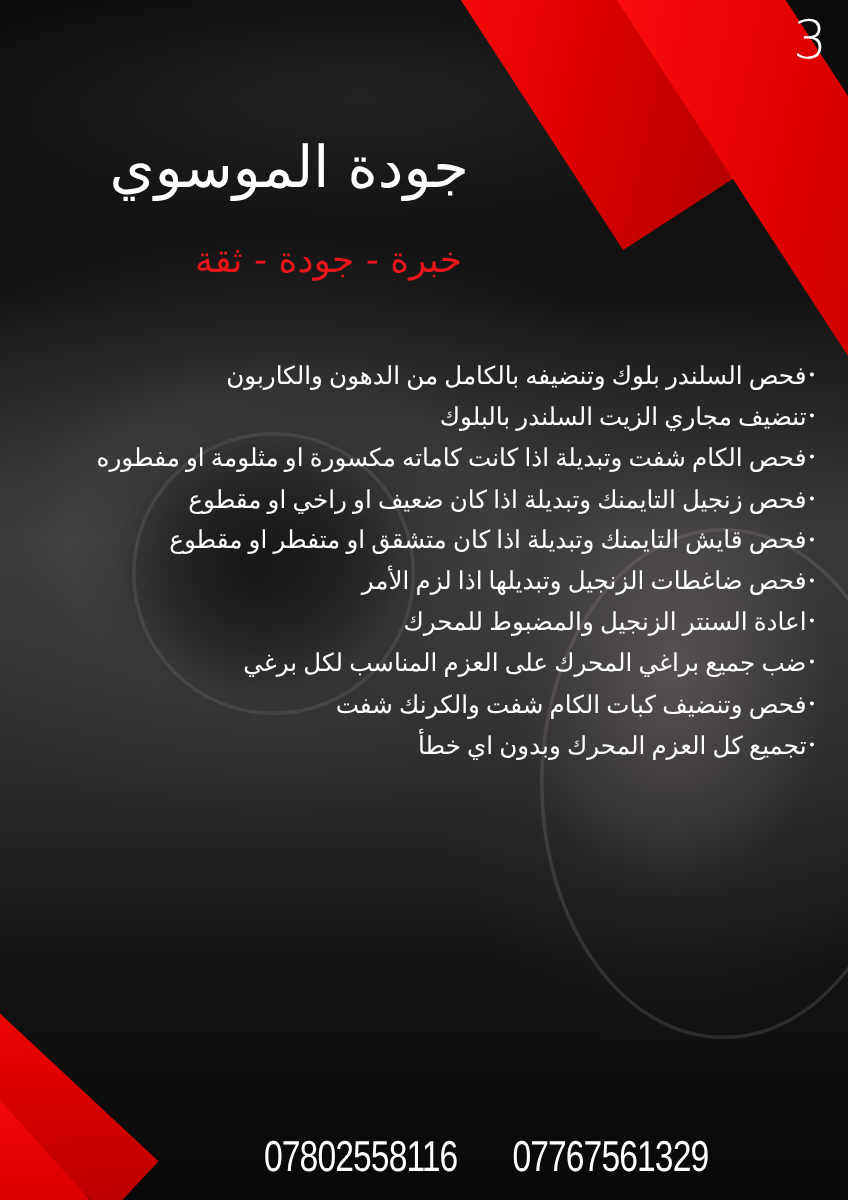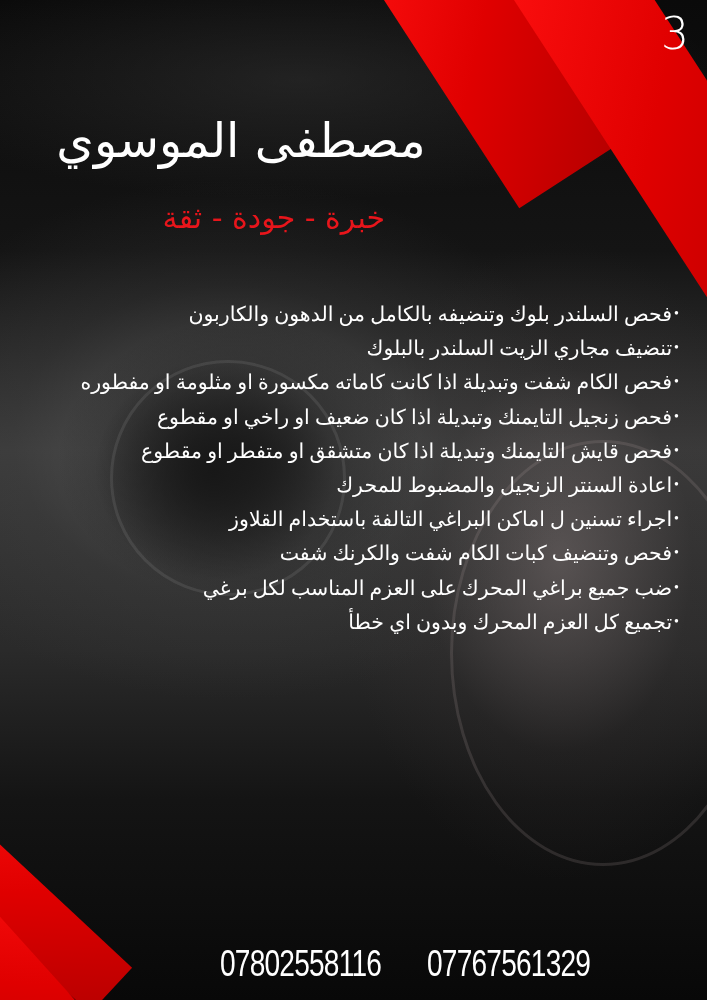--- a/index.html
+++ b/index.html
@@ -64,34 +64,34 @@
   <div class="wheel-arc" style="left:450px; top:440px; width:300px; height:420px; border-color:rgba(180,160,160,0.18);"></div>
 
   <div class="stripe" style="left:345px; top:-60px; width:110px; height:320px; transform: rotate(-33deg); transform-origin: top left;"></div>
   <div class="stripe" style="left:488px; top:-40px; width:118px; height:440px; transform: rotate(-33deg); transform-origin: top left;"></div>
 
   <div class="stripe" style="left:-80px; top:770px; width:290px; height:62px; transform: rotate(43deg); transform-origin: top left;"></div>
   <div class="stripe" style="left:-60px; top:850px; width:290px; height:72px; transform: rotate(48deg); transform-origin: top left;"></div>
 
   <div class="page-number">3</div>
 
-  <div class="title">مصطفى الموسوي</div>
+  <div class="title">جودة الموسوي</div>
 
   <div class="tagline">خبرة - جودة - ثقة</div>
 
   <ul class="services">
     <li><span class="bullet">•</span><span>فحص السلندر بلوك وتنضيفه بالكامل من الدهون والكاربون</span></li>
     <li><span class="bullet">•</span><span>تنضيف مجاري الزيت السلندر بالبلوك</span></li>
     <li class="justify"><span class="bullet">•</span><span>فحص الكام شفت وتبديلة اذا كانت كاماته مكسورة او مثلومة او مفطوره</span></li>
     <li class="justify"><span class="bullet">•</span><span>فحص زنجيل التايمنك وتبديلة اذا كان ضعيف او راخي او مقطوع</span></li>
     <li class="justify"><span class="bullet">•</span><span>فحص قايش التايمنك وتبديلة اذا كان متشقق او متفطر او مقطوع</span></li>
+    <li><span class="bullet">•</span><span>فحص ضاغطات الزنجيل وتبديلها اذا لزم الأمر</span></li>
     <li><span class="bullet">•</span><span>اعادة السنتر الزنجيل والمضبوط للمحرك</span></li>
-    <li><span class="bullet">•</span><span>اجراء تسنين ل اماكن البراغي التالفة باستخدام القلاوز</span></li>
+    <li><span class="bullet">•</span><span>ضب جميع براغي المحرك على العزم المناسب لكل برغي</span></li>
     <li><span class="bullet">•</span><span>فحص وتنضيف كبات الكام شفت والكرنك شفت</span></li>
-    <li><span class="bullet">•</span><span>ضب جميع براغي المحرك على العزم المناسب لكل برغي</span></li>
     <li><span class="bullet">•</span><span>تجميع كل العزم المحرك وبدون اي خطأ</span></li>
   </ul>
 
   <div class="phones">
     <span class="phone">07802558116</span>
     <span class="phone">07767561329</span>
   </div>
 
 </div>
 

